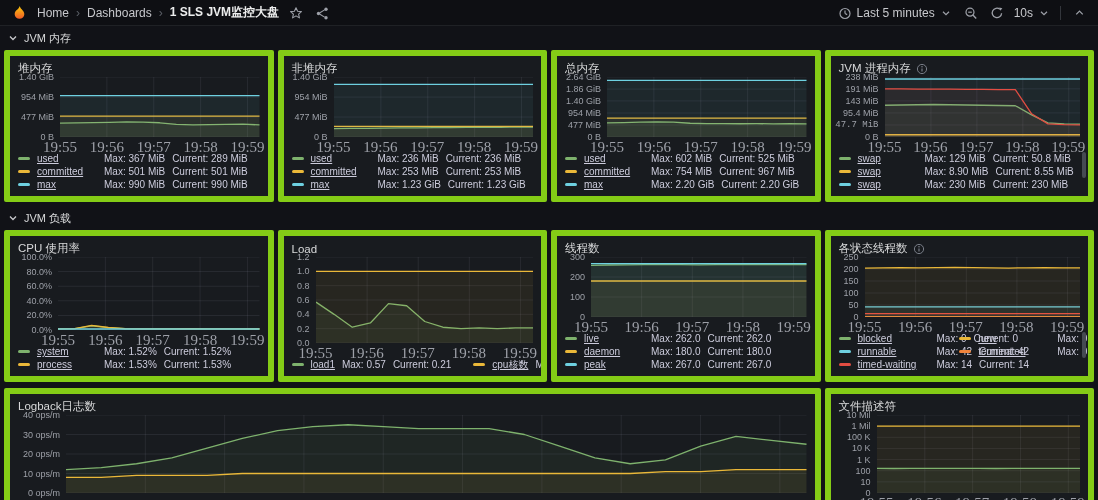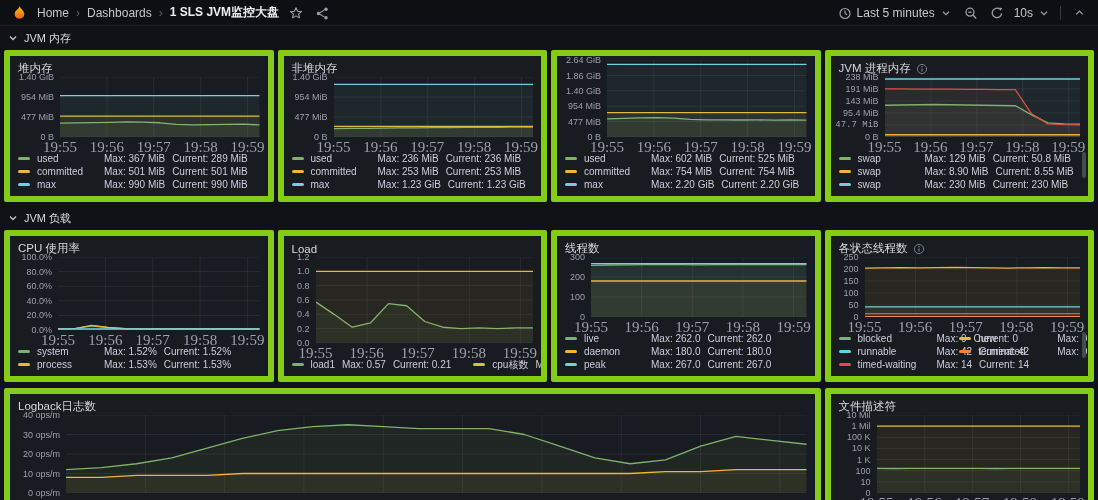--- a/index.html
+++ b/index.html
@@ -52,21 +52,21 @@
   .grid-line { stroke:rgba(204,204,220,0.09); stroke-width:1; }
   .x-axis { height:13px; position:relative; flex:none; }
   .x-tick {
     position:absolute; top:2px; transform:translateX(-50%);
     font-size:15px; color:#9da0a8; white-space:nowrap;font-family:Liberation Serif, serif;
   }
   
   .legend { position:relative; padding-top:2px; display:flex; flex-direction:column; font-size:10px; flex:none; }
   .legend-item { display:flex; align-items:center; gap:7px; height:13px; cursor:pointer; }
   .l-marker { width:12px; height:3px; border-radius:2px; flex:none; }
-  .l-name { color:#ccccdc; min-width:60px; white-space:nowrap; }
+  .l-name { color:#ccccdc; min-width:60px; white-space:nowrap;text-decoration:underline; }
   .l-stat { color:#ccccdc; white-space:nowrap; }
   .legend.inline { flex-direction:row; gap:22px; }
   .legend.inline .l-name { min-width:0; }
   .legend.grid2 { flex-direction:row; flex-wrap:wrap; }
   .legend.grid2 .legend-item { width:50%; }
   .legend.grid2 .l-name { min-width:72px; }
   .legend-scrollbar {
     position:absolute; right:-6px; top:2px; width:4px; height:26px;
     border-radius:2px; background:#454a52; cursor:grab;
   }
@@ -267,20 +267,23 @@
           </div>
           <div class="legend-item">
             <span class="l-marker" style="background: rgb(110, 208, 224);"></span>
             <span class="l-name">max</span>
             <span class="l-stat">Max: 1.23 GiB</span>
             <span class="l-stat">Current: 1.23 GiB</span>
           </div>
         </div>
       </div>
       <div class="panel">
+        <div class="panel-title-row">
+          <span class="panel-title">总内存</span>
+        </div>
         <div class="chart-wrap">
           <div class="y-gutter" style="width: 42px;">
             <span class="tick-label" style="top: 100%;">0 B</span>
             <span class="tick-label" style="top: 80.0084%;">477 MiB</span>
             <span class="tick-label" style="top: 60.0168%;">954 MiB</span>
             <span class="tick-label" style="top: 39.8994%;">1.40 GiB</span>
             <span class="tick-label" style="top: 20.1593%;">1.86 GiB</span>
             <span class="tick-label" style="top: 0%;">2.64 GiB</span>
           </div>
           <div class="plot">
@@ -315,21 +318,21 @@
           <div class="legend-item">
             <span class="l-marker" style="background: rgb(126, 178, 109);"></span>
             <span class="l-name">used</span>
             <span class="l-stat">Max: 602 MiB</span>
             <span class="l-stat">Current: 525 MiB</span>
           </div>
           <div class="legend-item">
             <span class="l-marker" style="background: rgb(234, 184, 57);"></span>
             <span class="l-name">committed</span>
             <span class="l-stat">Max: 754 MiB</span>
-            <span class="l-stat">Current: 754 MiB</span>
+            <span class="l-stat">Current: 967 MiB</span>
           </div>
           <div class="legend-item">
             <span class="l-marker" style="background: rgb(110, 208, 224);"></span>
             <span class="l-name">max</span>
             <span class="l-stat">Max: 2.20 GiB</span>
             <span class="l-stat">Current: 2.20 GiB</span>
           </div>
         </div>
       </div>
       <div class="panel">

